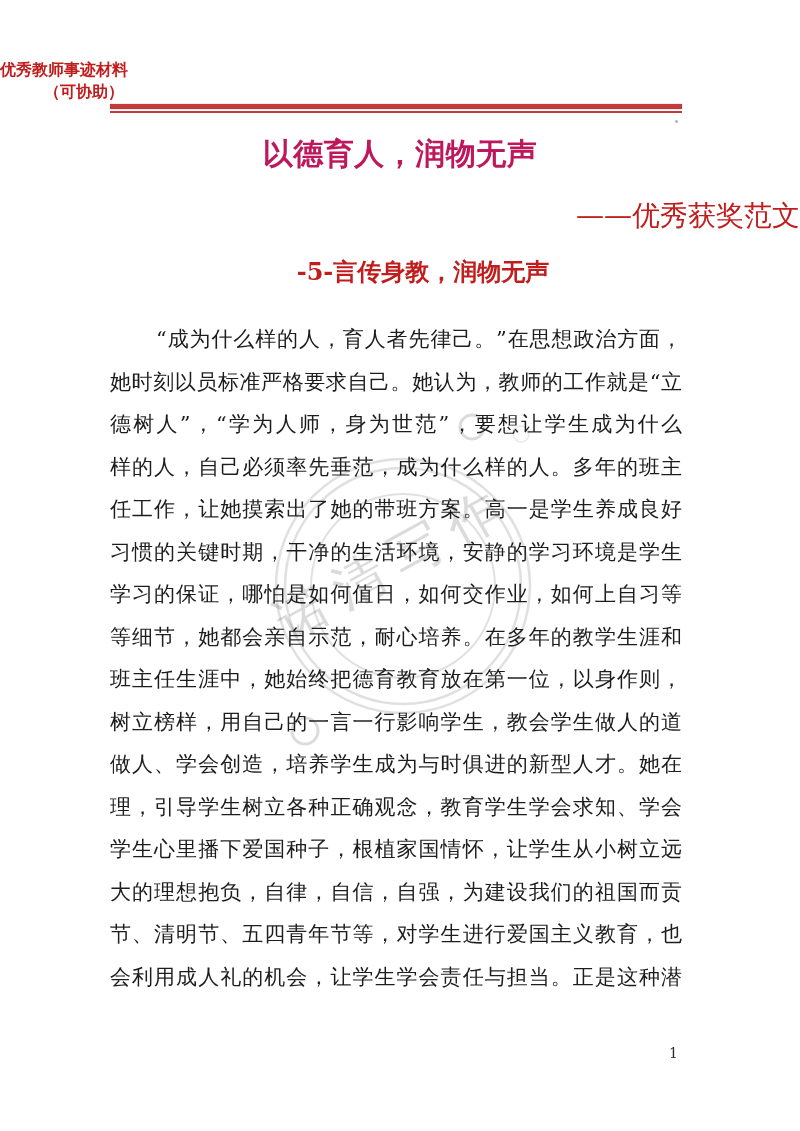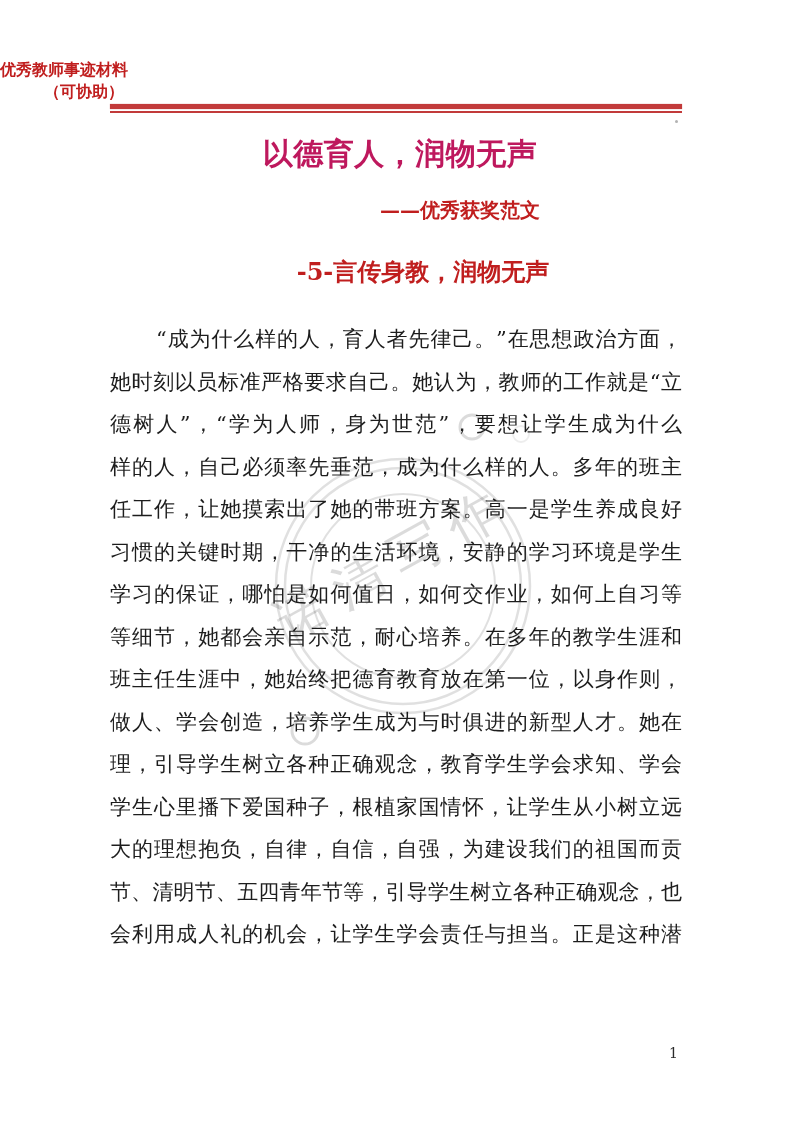--- a/index.html
+++ b/index.html
@@ -23,21 +23,21 @@
   .rule{position:absolute;left:110px;width:572px;background:var(--rule-red);}
   .rule-thick{top:104px;height:4.5px;box-shadow:0 0 1px rgba(194,58,58,.6);}
   .rule-thin{top:111px;height:1.5px;}
   .speck{position:absolute;left:675px;top:120px;width:3px;height:3px;border-radius:50%;background:#9f9f9f;opacity:.8;}
   .doc-title{
     position:absolute;top:134px;left:0;width:100%;margin:0;
     text-align:center;font-size:30px;font-weight:bold;color:#be185d;letter-spacing:0.5px;
   }
   .doc-subtitle{
     position:absolute;top:197px;left:0;width:100%;
-    text-align:center;text-indent:120px;font-size:20px;color:var(--accent-red);font-weight:bold;
+    text-align:right;text-indent:120px;font-size:28px;color:var(--accent-red);
   }
   .section-heading{
     position:absolute;top:256px;left:0;width:100%;
     text-align:center;text-indent:46px;font-size:24px;font-weight:bold;color:var(--accent-red);
   }
   .body-text{
     position:absolute;top:318px;left:110px;width:572px;z-index:1;
     font-size:21px;line-height:42.5px;color:var(--text-black);
   }
   .body-line{
@@ -80,23 +80,24 @@
   <div class="body-text">
       <div class="body-line">“成为什么样的人，育人者先律己。”在思想政治方面，</div>
       <div class="body-line">她时刻以员标准严格要求自己。她认为，教师的工作就是“立</div>
       <div class="body-line">德树人”，“学为人师，身为世范”，要想让学生成为什么</div>
       <div class="body-line">样的人，自己必须率先垂范，成为什么样的人。多年的班主</div>
       <div class="body-line">任工作，让她摸索出了她的带班方案。高一是学生养成良好</div>
       <div class="body-line">习惯的关键时期，干净的生活环境，安静的学习环境是学生</div>
       <div class="body-line">学习的保证，哪怕是如何值日，如何交作业，如何上自习等</div>
       <div class="body-line">等细节，她都会亲自示范，耐心培养。在多年的教学生涯和</div>
       <div class="body-line">班主任生涯中，她始终把德育教育放在第一位，以身作则，</div>
+      <div class="body-line">树立榜样，用自己的一言一行影响学生，教会学生做人的道</div>
       <div class="body-line">做人、学会创造，培养学生成为与时俱进的新型人才。她在</div>
       <div class="body-line">理，引导学生树立各种正确观念，教育学生学会求知、学会</div>
       <div class="body-line">学生心里播下爱国种子，根植家国情怀，让学生从小树立远</div>
       <div class="body-line">大的理想抱负，自律，自信，自强，为建设我们的祖国而贡</div>
-      <div class="body-line">节、清明节、五四青年节等，引导学生树立各种正确观念，也</div>
+      <div class="body-line">节、清明节、五四青年节等，对学生进行爱国主义教育，也</div>
       <div class="body-line">会利用成人礼的机会，让学生学会责任与担当。正是这种潜</div>
     </div>
 
   <div class="page-number">1</div>
 
 </div>
 
 </body></html>

